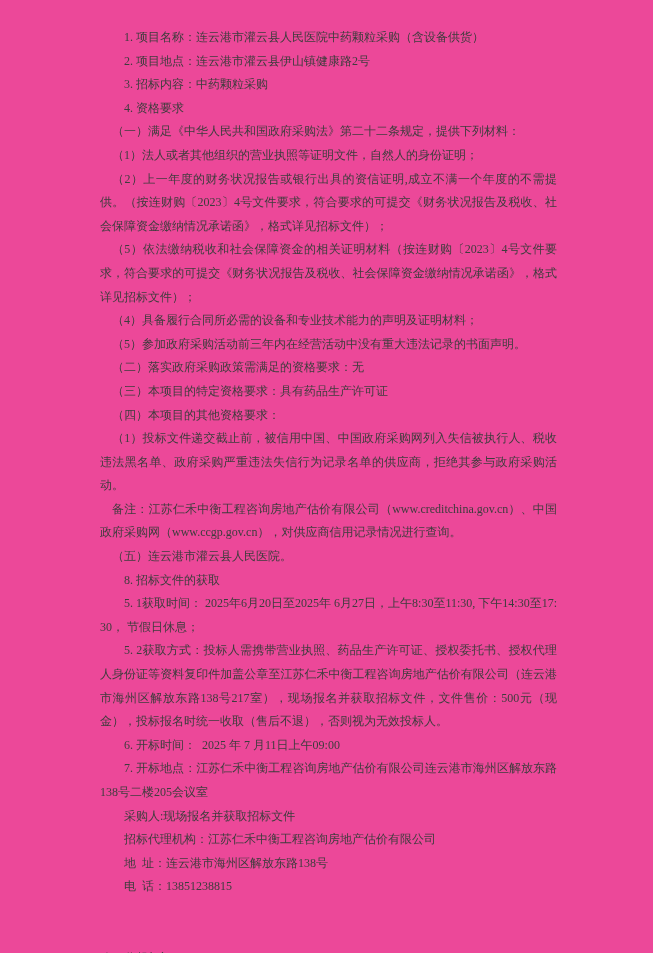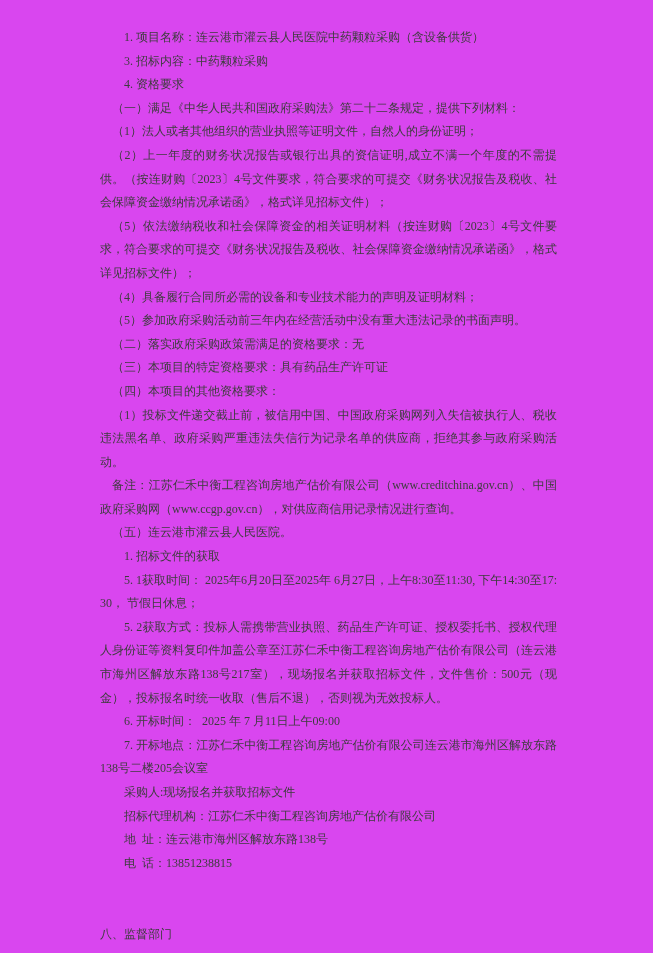--- a/index.html
+++ b/index.html
@@ -5,21 +5,21 @@
   html, body {
     margin: 0;
     padding: 0;
     background: #ffffff;
   }
   .page {
     position: relative;
     width: 653px;
     height: 953px;
     box-sizing: border-box;
-    background: #d946ef;
+    background: #ec4899;
     padding: 26px 96px 0 100px;
     overflow: hidden;
     font-family: "Liberation Serif", "DejaVu Serif", serif;
   }
   .doc-body p.line {
     margin: 0;
     padding: 0;
     font-size: 12px;
     line-height: 23.6px;
     color: #3d3d3d;
@@ -31,35 +31,36 @@
   .doc-body p.indent-num   { text-indent: 2em; }
   .doc-body p.indent-paren { text-indent: 1em; }
   .doc-body p.flush        { text-indent: 0; margin-top: 48px; }
 </style>
 </head>
 <body>
 
 <div class="page">
   <div class="doc-body">
       <p class="line indent-num">1. 项目名称：连云港市灌云县人民医院中药颗粒采购（含设备供货）</p>
+      <p class="line indent-num">2. 项目地点：连云港市灌云县伊山镇健康路2号</p>
       <p class="line indent-num">3. 招标内容：中药颗粒采购</p>
       <p class="line indent-num">4. 资格要求</p>
       <p class="line indent-paren">（一）满足《中华人民共和国政府采购法》第二十二条规定，提供下列材料：</p>
       <p class="line indent-paren">（1）法人或者其他组织的营业执照等证明文件，自然人的身份证明；</p>
       <p class="line indent-paren">（2）上一年度的财务状况报告或银行出具的资信证明,成立不满一个年度的不需提供。（按连财购〔2023〕4号文件要求，符合要求的可提交《财务状况报告及税收、社会保障资金缴纳情况承诺函》，格式详见招标文件）；</p>
       <p class="line indent-paren">（5）依法缴纳税收和社会保障资金的相关证明材料（按连财购〔2023〕4号文件要求，符合要求的可提交《财务状况报告及税收、社会保障资金缴纳情况承诺函》，格式详见招标文件）；</p>
       <p class="line indent-paren">（4）具备履行合同所必需的设备和专业技术能力的声明及证明材料；</p>
       <p class="line indent-paren">（5）参加政府采购活动前三年内在经营活动中没有重大违法记录的书面声明。</p>
       <p class="line indent-paren">（二）落实政府采购政策需满足的资格要求：无</p>
       <p class="line indent-paren">（三）本项目的特定资格要求：具有药品生产许可证</p>
       <p class="line indent-paren">（四）本项目的其他资格要求：</p>
       <p class="line indent-paren">（1）投标文件递交截止前，被信用中国、中国政府采购网列入失信被执行人、税收违法黑名单、政府采购严重违法失信行为记录名单的供应商，拒绝其参与政府采购活动。</p>
       <p class="line indent-paren">备注：江苏仁禾中衡工程咨询房地产估价有限公司（www.creditchina.gov.cn）、中国政府采购网（www.ccgp.gov.cn），对供应商信用记录情况进行查询。</p>
       <p class="line indent-paren">（五）连云港市灌云县人民医院。</p>
-      <p class="line indent-num">1. 招标文件的获取</p>
+      <p class="line indent-num">8. 招标文件的获取</p>
       <p class="line indent-num">5. 1获取时间： 2025年6月20日至2025年 6月27日，上午8:30至11:30, 下午14:30至17:30， 节假日休息；</p>
       <p class="line indent-num">5. 2获取方式：投标人需携带营业执照、药品生产许可证、授权委托书、授权代理人身份证等资料复印件加盖公章至江苏仁禾中衡工程咨询房地产估价有限公司（连云港市海州区解放东路138号217室），现场报名并获取招标文件，文件售价：500元（现金），投标报名时统一收取（售后不退），否则视为无效投标人。</p>
       <p class="line indent-num">6. 开标时间：  2025 年 7 月11日上午09:00</p>
       <p class="line indent-num">7. 开标地点：江苏仁禾中衡工程咨询房地产估价有限公司连云港市海州区解放东路138号二楼205会议室</p>
       <p class="line indent-num">采购人:现场报名并获取招标文件</p>
       <p class="line indent-num">招标代理机构：江苏仁禾中衡工程咨询房地产估价有限公司</p>
       <p class="line indent-num">地  址：连云港市海州区解放东路138号</p>
       <p class="line indent-num">电  话：13851238815</p>
       <p class="line flush">八、监督部门</p>
     </div>

